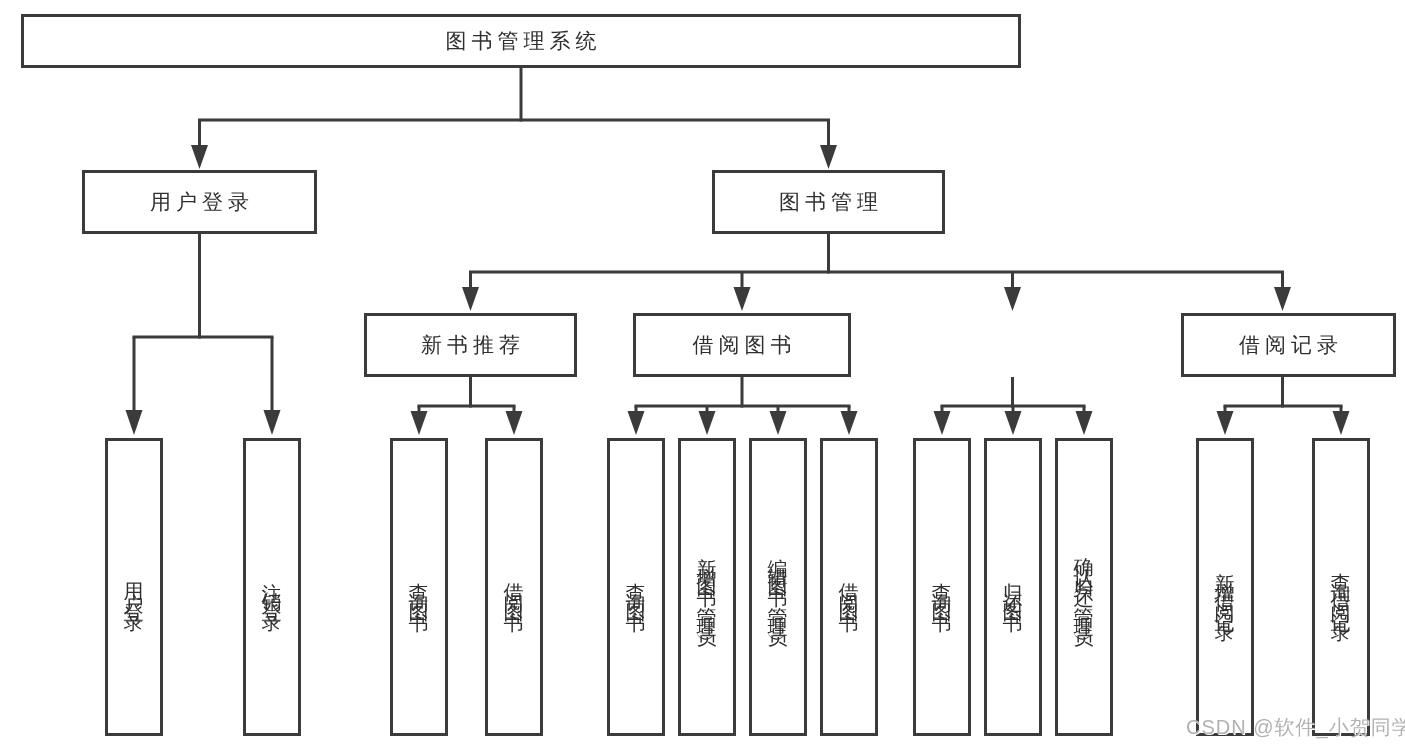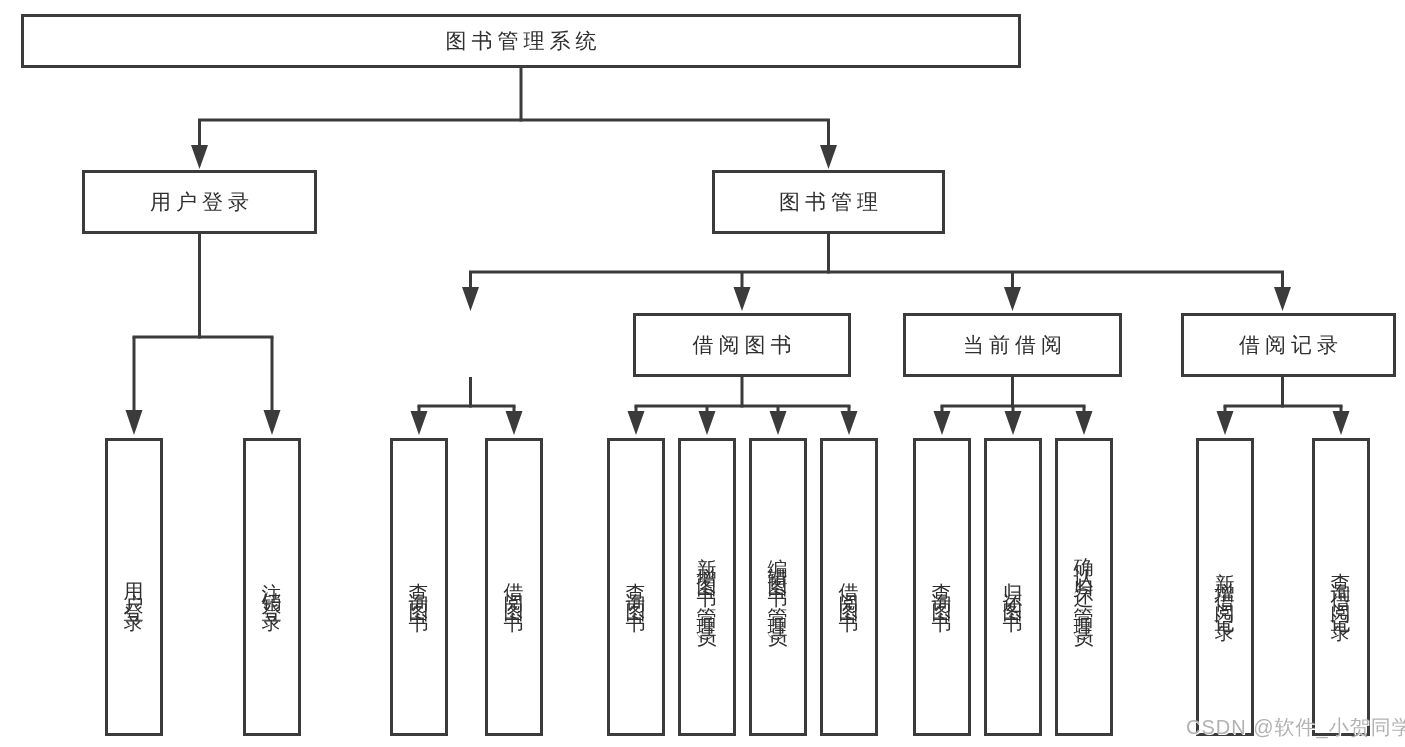--- a/index.html
+++ b/index.html
@@ -133,26 +133,26 @@
     <span class="htext">图书管理系统</span>
   </div>
 
   <div class="box" style="left:82px; top:170px; width:235px; height:64px;">
     <span class="htext">用户登录</span>
   </div>
   <div class="box" style="left:712px; top:170px; width:233px; height:64px;">
     <span class="htext">图书管理</span>
   </div>
 
+  <div class="box" style="left:364px; top:313px; width:213px; height:64px;">
+    <span class="htext">新书推荐</span>
+  </div>
   <div class="box" style="left:633px; top:313px; width:218px; height:64px;">
     <span class="htext">借阅图书</span>
   </div>
-  <div class="box" style="left:903px; top:313px; width:219px; height:64px;">
-    <span class="htext">当前借阅</span>
-  </div>
   <div class="box" style="left:1175px; top:313px; width:215px; height:64px;margin-left:6px;">
     <span class="htext">借阅记录</span>
   </div>
 
   <div class="box" style="left:105px; top:438px; width:58px; height:298px;">
     <span class="vtext">用户登录</span>
   </div>
   <div class="box" style="left:243px; top:438px; width:58px; height:298px;">
     <span class="vtext">注销登录</span>
   </div>

